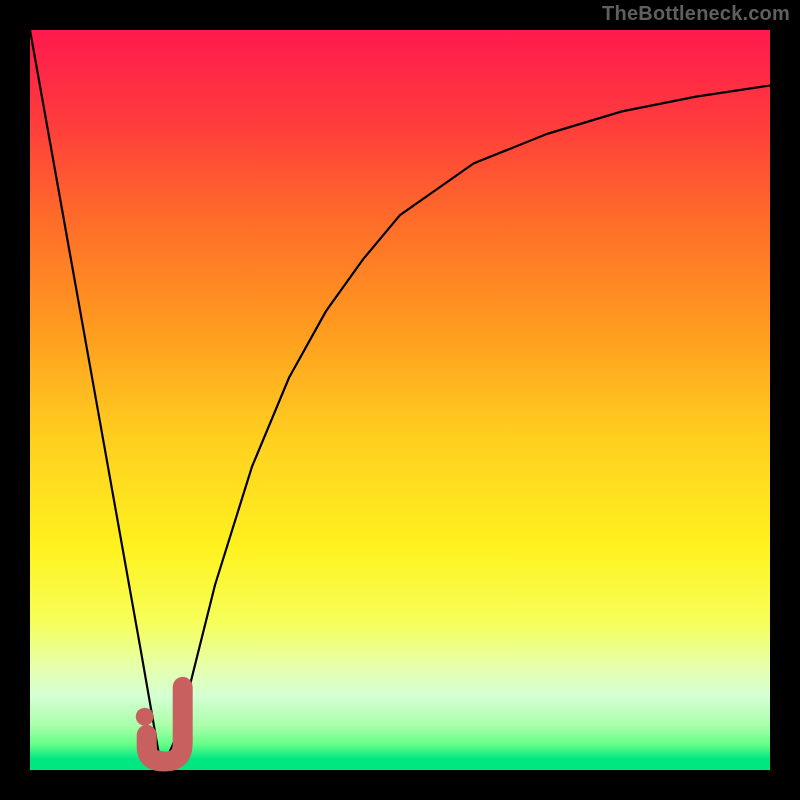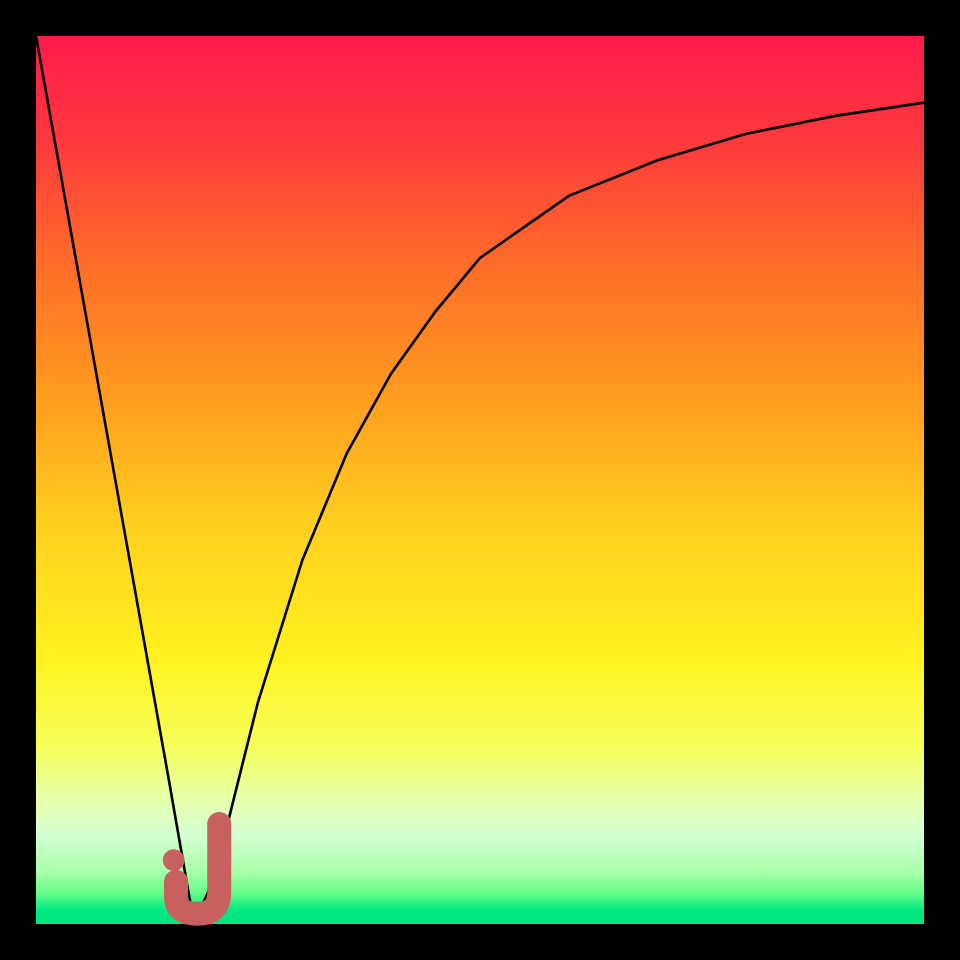--- a/index.html
+++ b/index.html
@@ -53,13 +53,14 @@
         </linearGradient>
     </defs>
 
     <rect id="panel" fill="url(#bg-grad)" x="30" y="30" width="740" height="740"></rect>
 
     <path id="curve" fill="none" d="M30.0 30.0 L67.0 237.2 L104.0 444.4 L141.0 651.6 L161.7 770.0 L178.0 733.0 L192.8 673.8 L215.0 585.0 L252.0 466.6 L289.0 377.8 L326.0 311.2 L363.0 259.4 L400.0 215.0 L474.0 163.2 L548.0 133.6 L622.0 111.4 L696.0 96.6 L770.0 85.5" stroke="#000000" stroke-width="2.2"></path>
 
     <path id="hook" fill="none" stroke-linecap="round" stroke-linejoin="round" d="M 146.7 734.72 L 146.7 747.5 Q 146.7 761.5 164.7 761.5 Q 182.7 761.5 182.7 743.5 L 182.7 686.72" stroke="#c86060" stroke-width="20"></path>
     <circle id="dot" cx="144.7" cy="716.72" r="9" fill="#c86060"></circle>
   </svg>
+  <div class="watermark">TheBottleneck.com</div>
 </div>
 
 </body></html>

